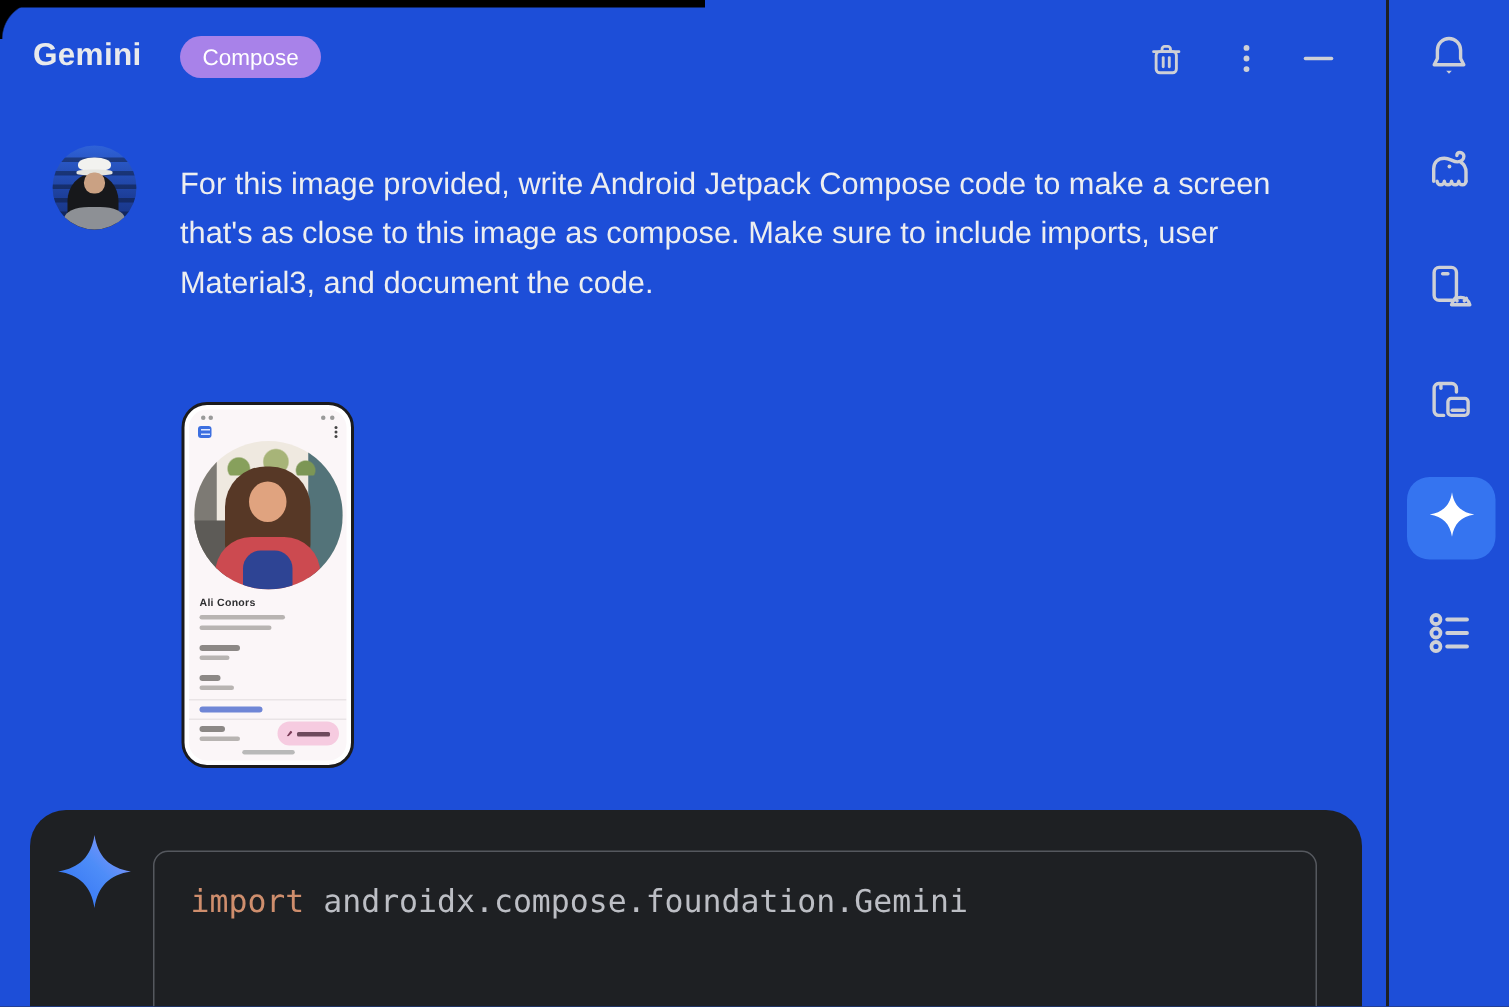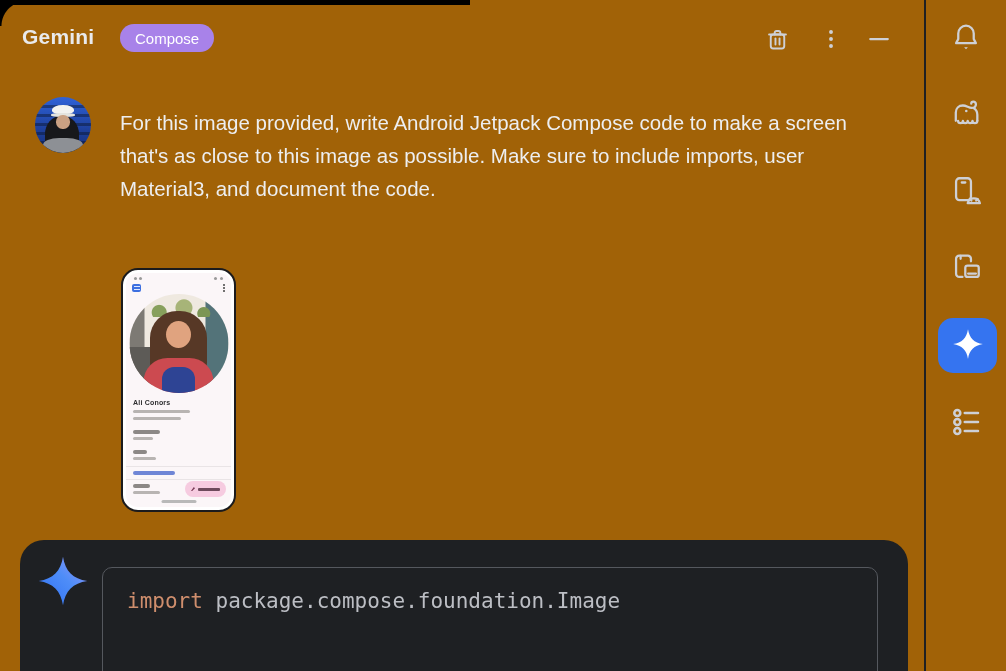--- a/index.html
+++ b/index.html
@@ -1,18 +1,18 @@
 <!DOCTYPE html>
 <html><head>
 <meta charset="utf-8">
 <style>
   * { margin:0; padding:0; box-sizing:border-box; }
   html,body { width:1006px; height:671px; overflow:hidden; }
   body { background:#2B2D30; font-family:"Liberation Sans", sans-serif; }
-  .app { position:relative; width:1006px; height:671px; background:#a16207; overflow:hidden; }
+  .app { position:relative; width:1006px; height:671px; background:#1d4ed8; overflow:hidden; }
 
   
   .top-strip { position:absolute; left:0; top:0; width:470px; height:5px; background:#000; }
   .corner-mask { position:absolute; left:0; top:0; width:26px; height:26px;
     background:radial-gradient(circle at 26px 26px, rgba(0,0,0,0) 0 24px, #000 25px); }
 
   
   .header { position:absolute; left:0; top:0; width:924px; height:72px; }
   .title { position:absolute; left:22px; top:25px; font-size:21px; font-weight:bold; color:#E9EAEC; letter-spacing:.2px; }
   .badge { position:absolute; left:120px; top:24px; height:28px; padding:0 15px; border-radius:15px;
@@ -139,21 +139,21 @@
       <div class="mrow" style="top:17px"></div>
     <div class="mrow" style="top:26px"></div>
       <div class="mrow" style="top:35px"></div>
       <div class="mrow" style="top:44px"></div>
     <div class="hair"></div>
       <div class="jacket"></div>
       <div class="cap"></div>
       <div class="brim"></div>
       <div class="face"></div>
   </div>
-  <div class="user-text">For this image provided, write Android Jetpack Compose code to make a screen that's as close to this image as possible. Make sure to include imports, user Material3, and document the code.</div>
+  <div class="user-text">For this image provided, write Android Jetpack Compose code to make a screen that's as close to this image as compose. Make sure to include imports, user Material3, and document the code.</div>
 
   <div class="phone">
     <div class="screen">
       <span class="sb-dot" style="left:8px"></span>
         <span class="sb-dot" style="left:13px"></span>
       <span class="sb-dot" style="right:14px"></span>
         <span class="sb-dot" style="right:8px"></span>
       <div class="chip">
           <i style="top:1.5px"></i>
           <i style="top:4.5px"></i>
@@ -201,21 +201,21 @@
             <stop offset="0" stop-color="#2E6FF2"></stop>
             <stop offset="0.55" stop-color="#4E8DF8"></stop>
             <stop offset="1" stop-color="#9A97FA"></stop>
           </linearGradient>
         </defs>
         <path fill="url(#gem)" d="M12 0.8 C13 7.4 16.6 11 23.2 12 C16.6 13 13 16.6 12 23.2 C11 16.6 7.4 13 0.8 12 C7.4 11 11 7.4 12 0.8 Z"></path>
       </svg>
     </div>
     <div class="code-block">
       <div class="code-inner">
-        <div class="code-line"><span class="kw">import</span><span> package.compose.foundation.Image</span></div>
+        <div class="code-line"><span class="kw">import</span><span> androidx.compose.foundation.Gemini</span></div>
       </div>
     </div>
   </div>
 
   <div class="vdivider"></div>
   <div class="sidebar">
 
     <div class="side-btn" style="top:19px">
       <span>
         <svg width="32" height="34" viewBox="0 0 24 24" fill="none" stroke="#CED0D6" stroke-width="1.7" stroke-linecap="round" stroke-linejoin="round">

